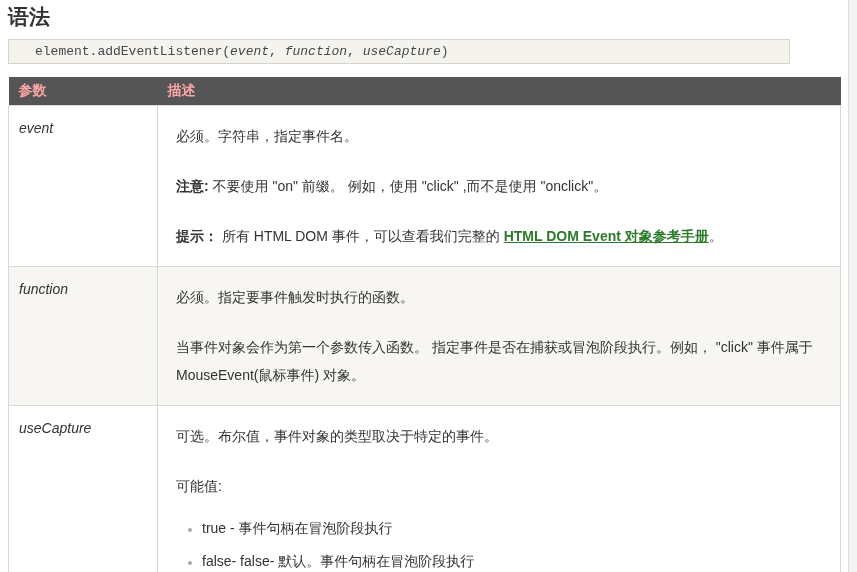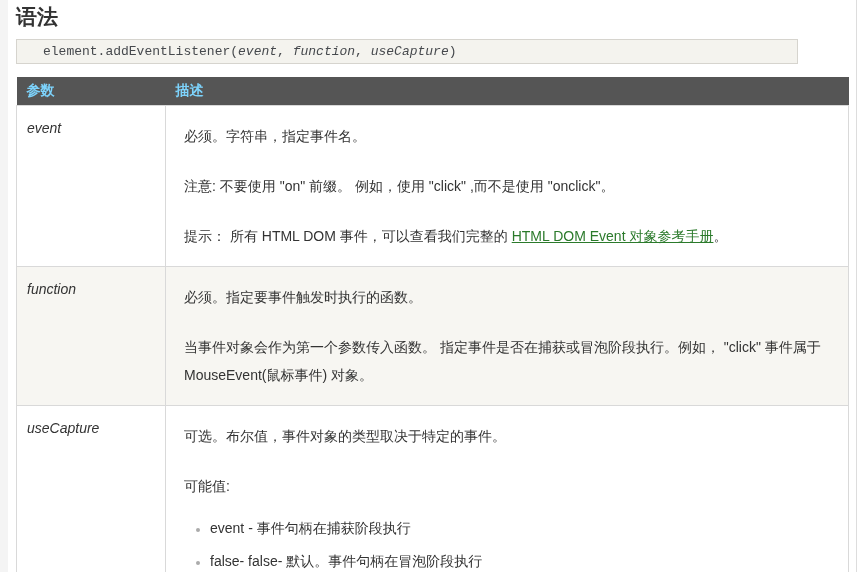--- a/index.html
+++ b/index.html
@@ -7,21 +7,21 @@
     margin: 0;
     padding: 0;
     width: 857px;
     height: 572px;
     background: #f4f4f4;
     font-family: "Liberation Sans", "DejaVu Sans", sans-serif;
     color: #333;
   }
   .content {
     position: absolute;
-    left: 8px; top: 0;
+    left: 0; top: 0;
     width: 849px;
     height: 572px;
     background: #ffffff;
     border-right: 1px solid #dddddd;
     padding: 4px 8px 0 8px;
     overflow: hidden;
   }
   h2.doc-heading {
     margin: 0;
     padding: 0;
@@ -44,44 +44,45 @@
   .codebox .param { font-style: italic; }
   h2.params-heading { margin-top: 13px; }
   table.param-table {
     margin-top: 13px;
     width: 833px;
     border-collapse: collapse;
     font-size: 14px;
   }
   table.param-table th {
     background: #555555;
-    color: #7dd3fc;
+    color: #fca5a5;
     font-weight: bold;
     text-align: left;
     padding: 5px 10px;
     border: none;
     font-size: 14px;
   }
   table.param-table th.col-param { width: 149px; }
   table.param-table td {
     border: 1px solid #d9d9d9;
     vertical-align: top;
     padding: 8px 10px;
     line-height: 28px;
     color: #333;
   }
   tr.row-striped td { background: #f7f6f2; }
   td.param-name { font-style: italic; }
   td.desc p { margin: 8px; }
   td.desc p + p { margin-top: 22px; }
-  td.desc b { font-weight: normal; }
+  td.desc b { font-weight: bold; }
   a.doc-link {
     color: #2b7a2b;
     text-decoration: underline;
     cursor: pointer;
+    font-weight: bold;
   }
   ul.value-list {
     margin: 14px 0 6px 0;
     padding-left: 34px;
     list-style: disc;
   }
   ul.value-list li {
     line-height: 28px;
     margin-bottom: 5px;
   }
@@ -119,21 +120,21 @@
           <p>必须。指定要事件触发时执行的函数。</p>
           <p>当事件对象会作为第一个参数传入函数。 指定事件是否在捕获或冒泡阶段执行。例如， "click" 事件属于 MouseEvent(鼠标事件) 对象。</p>
         </td>
       </tr>
       <tr>
         <td class="param-name">useCapture</td>
         <td class="desc">
           <p>可选。布尔值，事件对象的类型取决于特定的事件。</p>
           <p>可能值:</p>
           <ul class="value-list">
-            <li>event - 事件句柄在捕获阶段执行</li>
+            <li>true - 事件句柄在冒泡阶段执行</li>
             <li>false- false- 默认。事件句柄在冒泡阶段执行</li>
           </ul>
         </td>
       </tr>
     </tbody>
   </table>
 
 </div>
 
 </body></html>

